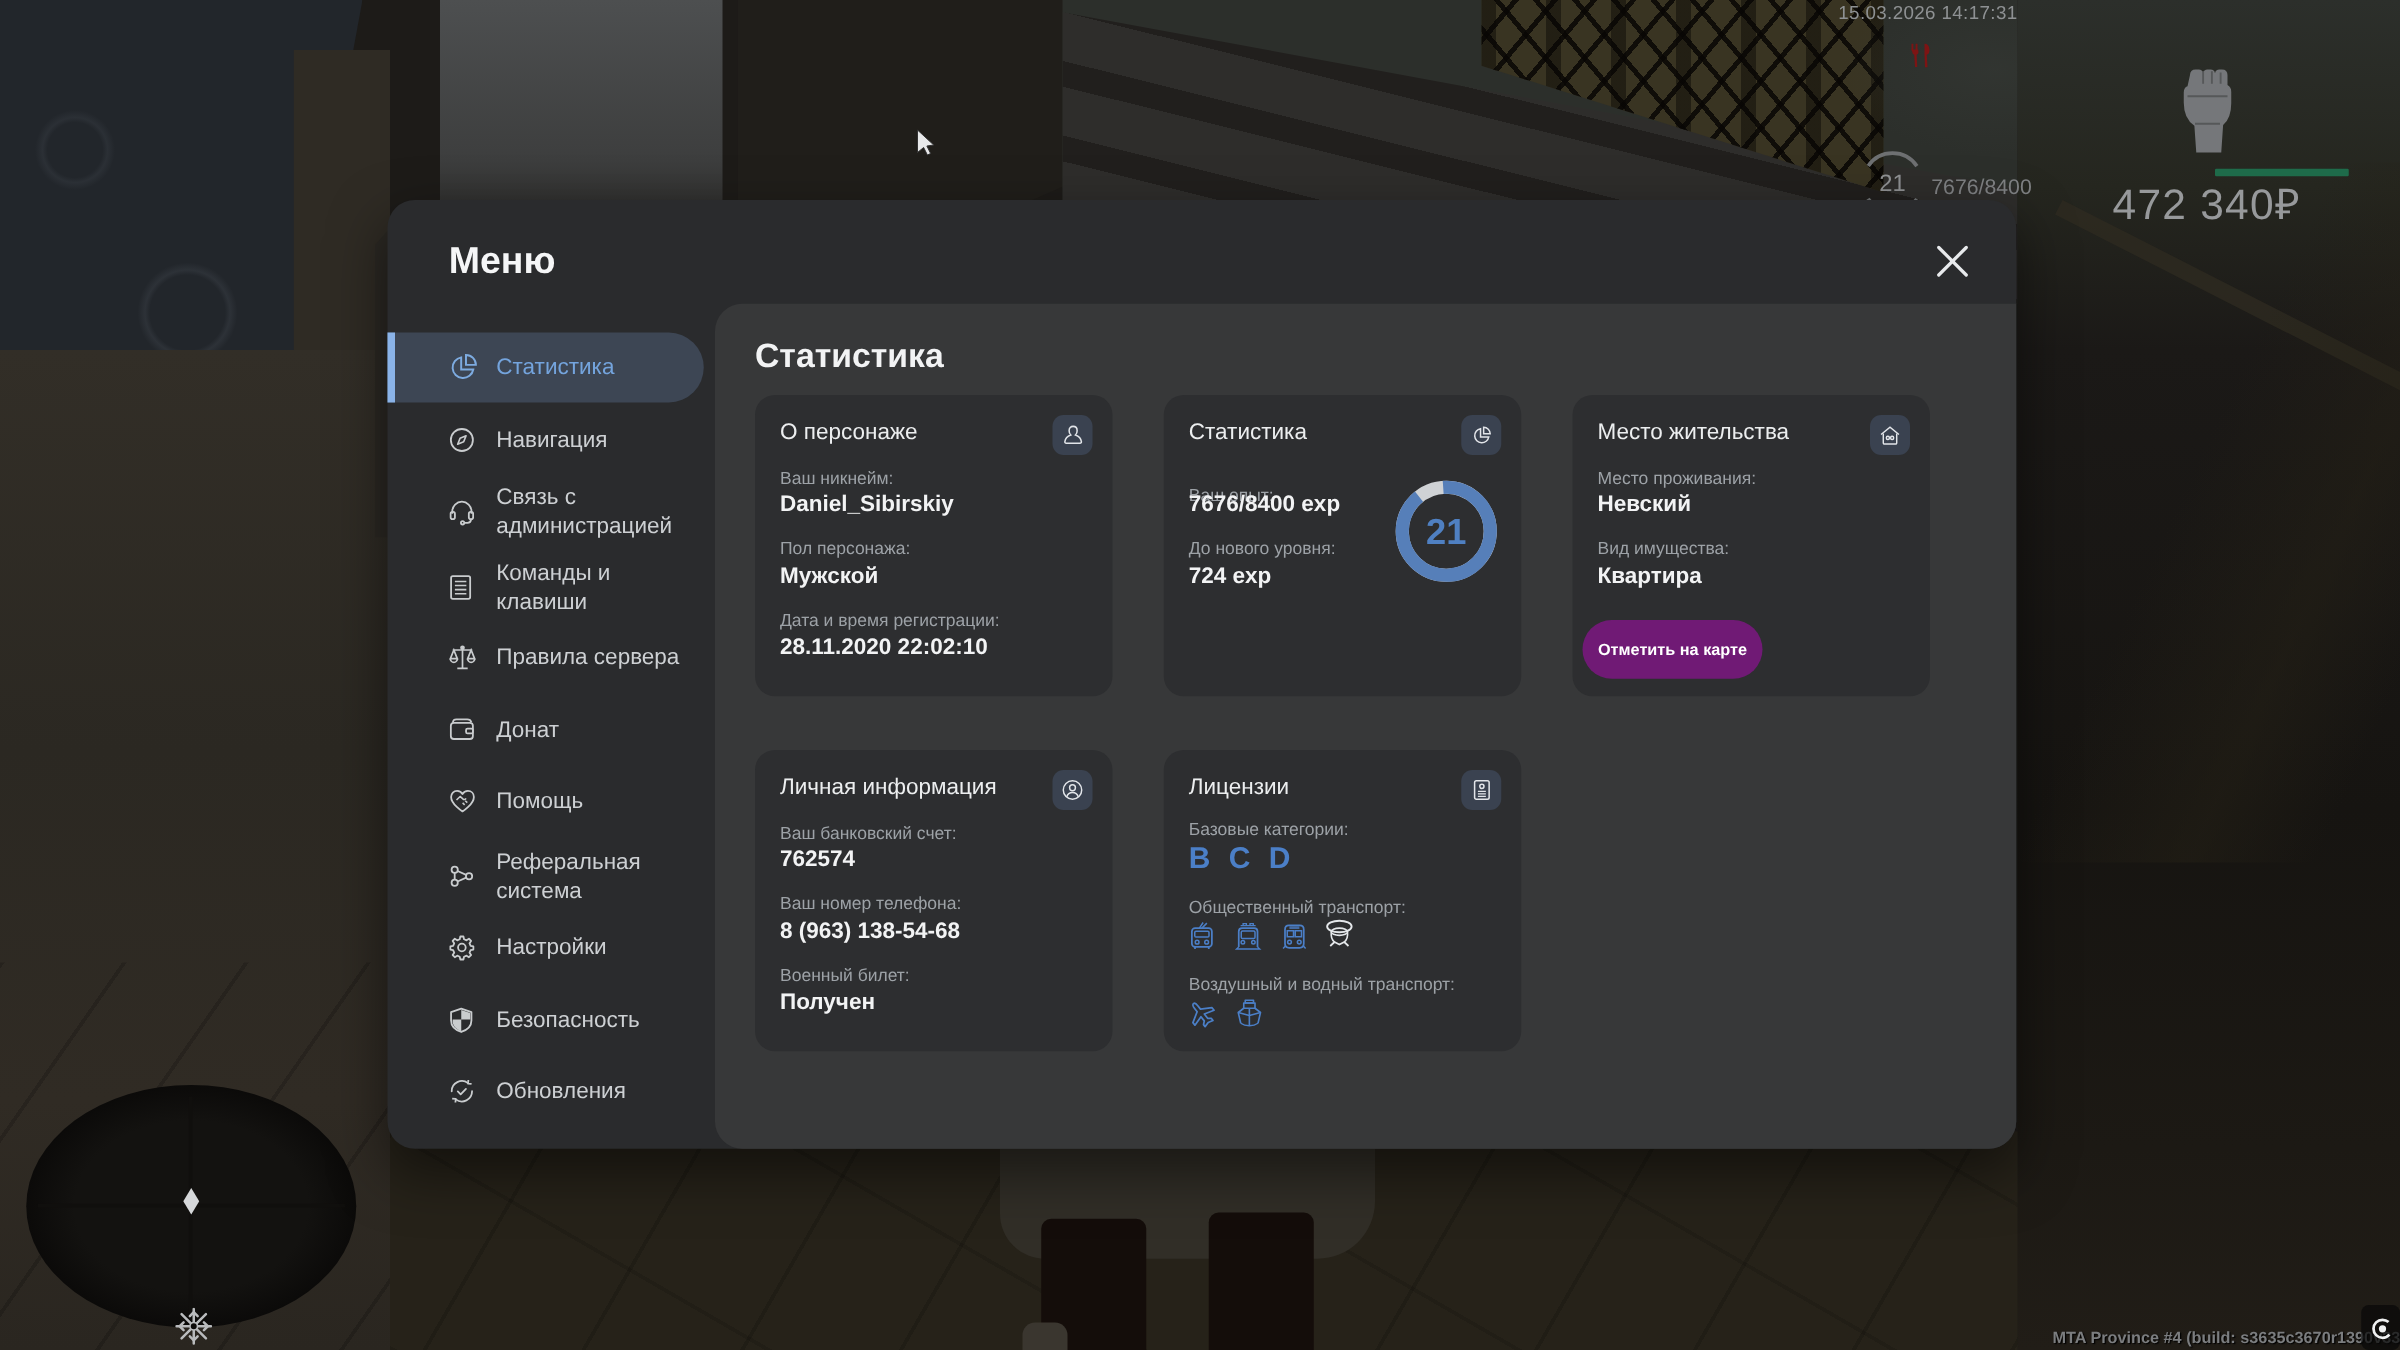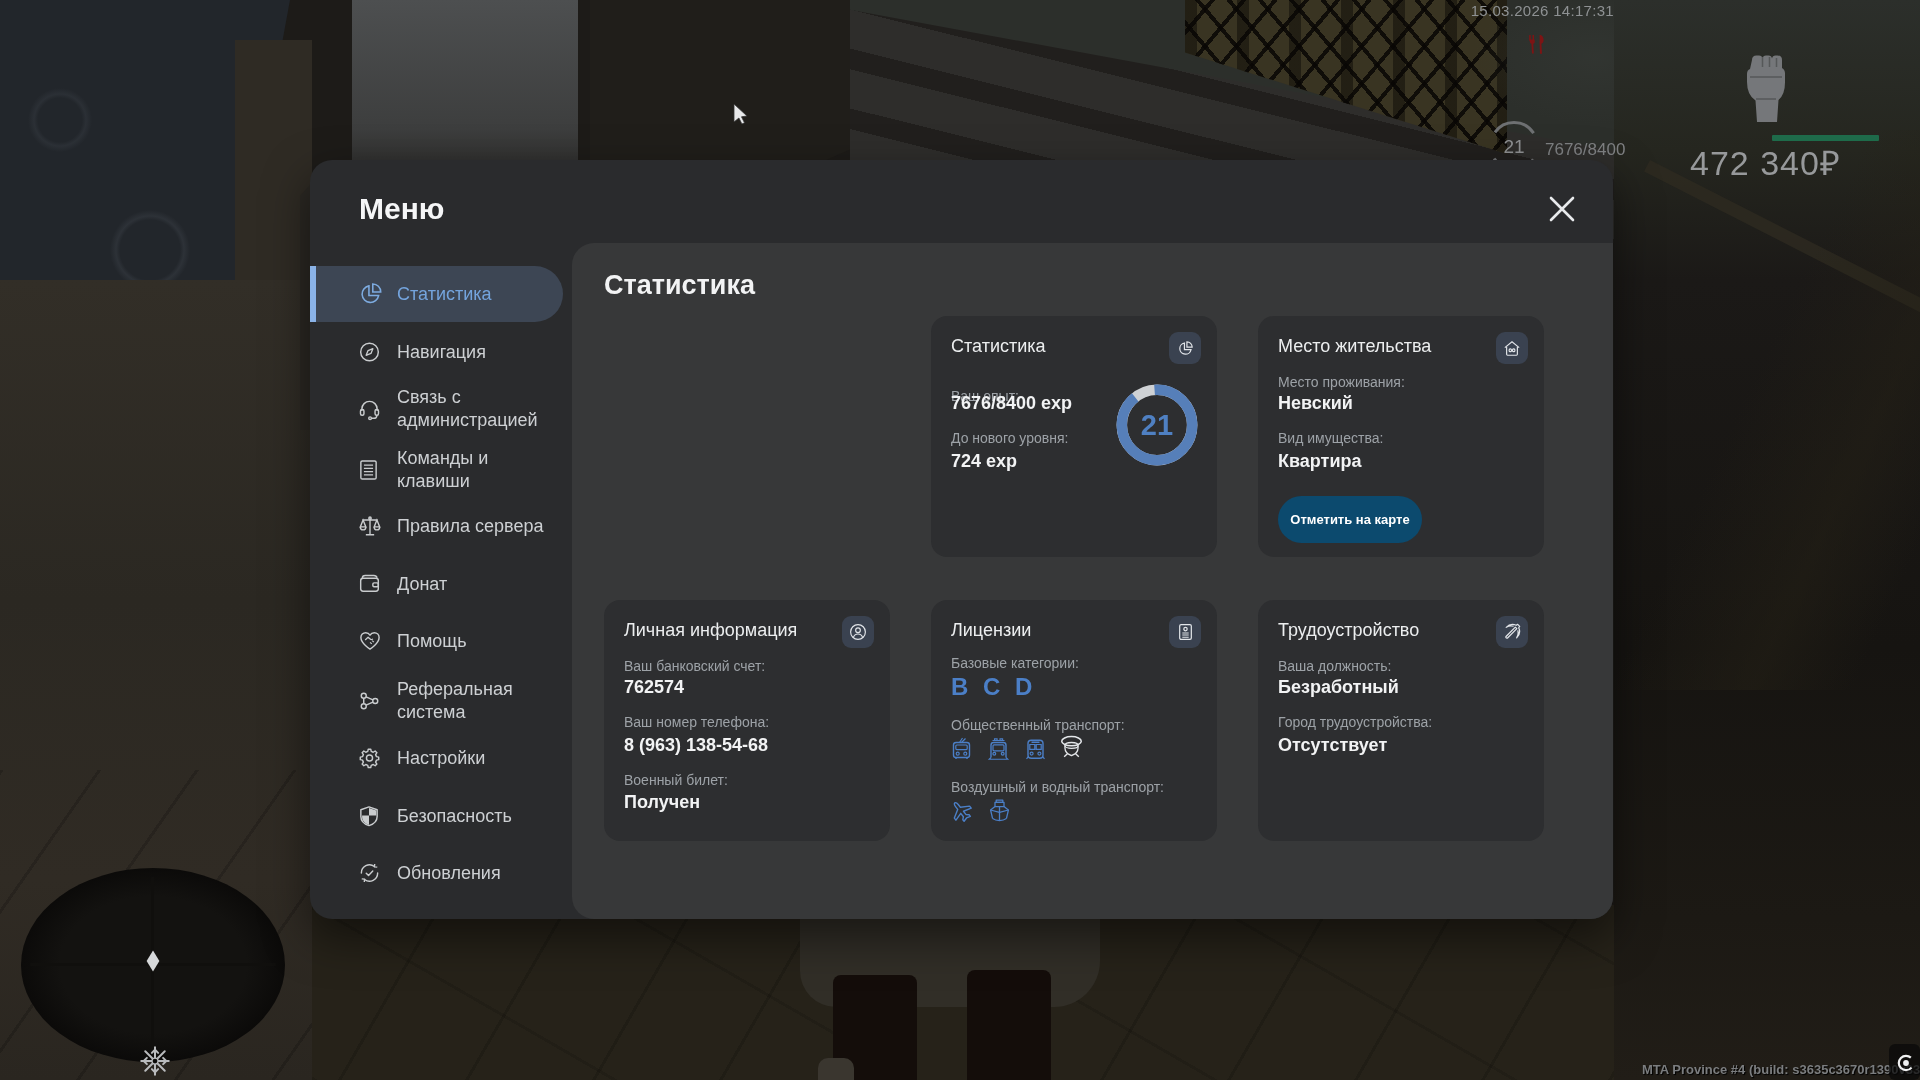--- a/index.html
+++ b/index.html
@@ -201,20 +201,36 @@
 
 <svg class="si" style="top:873px" width="23" height="23" viewBox="0 0 24 24">
       <g fill="none" stroke="#c9ccce" stroke-width="1.5">
         <path d="M20.5 12a8.5 8.5 0 0 1-13.6 6.8M3.5 12a8.5 8.5 0 0 1 13.6-6.8" stroke-linecap="round"></path>
         <path d="M17.4 2.6l-.3 3 3 .3M6.6 21.4l.3-3-3-.3" stroke-linejoin="round"></path>
         <path d="M8.6 12.2l2.4 2.4 4.4-4.6" stroke-linecap="round" stroke-linejoin="round"></path>
       </g>
     </svg>
 <div class="st" style="top:873px">Обновления</div>
 
+<div class="card" style="left:604px;top:316px">
+<div class="ct">О персонаже</div>
+<div class="chip">
+        <svg width="17" height="18" viewBox="0 0 18 19">
+          <g fill="none" stroke="#e2e5e9" stroke-width="1.3">
+            <path d="M9 2.2c2 0 3.4 1.5 3.4 3.6 0 1.5-.6 2.9-1.4 3.7 2.6.9 4.6 2.9 5 5.6.1.8-.4 1.4-1.2 1.4H3.2c-.8 0-1.3-.6-1.2-1.4.4-2.7 2.4-4.7 5-5.6-.8-.8-1.4-2.2-1.4-3.7C5.6 3.7 7 2.2 9 2.2z"></path>
+          </g>
+        </svg>
+      </div>
+<div class="lbl" style="top:66px">Ваш никнейм:</div>
+<div class="val" style="top:87px">Daniel_Sibirskiy</div>
+<div class="lbl" style="top:122px">Пол персонажа:</div>
+<div class="val" style="top:145px">Мужской</div>
+<div class="lbl" style="top:180px">Дата и время регистрации:</div>
+<div class="val" style="top:202px">28.11.2020 22:02:10</div>
+</div>
 
 <div class="card" style="left:931px;top:316px">
 <div class="ct">Статистика</div>
 <div class="chip">
         <svg width="17" height="17" viewBox="0 0 24 24">
           <path d="M10.5 4.2A8 8 0 1 0 19.8 13.5h-9.3z" fill="none" stroke="#e2e5e9" stroke-width="1.7"></path>
           <path d="M14 2.6a7.4 7.4 0 0 1 7.4 7.4H14z" fill="none" stroke="#e2e5e9" stroke-width="1.7"></path>
         </svg>
       </div>
 <div class="lbl" style="top:80px">Ваш опыт:</div>
@@ -237,21 +253,21 @@
             <path d="M4 7.5v8.5c0 .6.4 1 1 1h10c.6 0 1-.4 1-1V7.5"></path>
             <rect x="6.8" y="10" width="2.6" height="3" rx="1.1"></rect>
             <rect x="10.6" y="10" width="2.6" height="3" rx="1.1"></rect>
           </g>
         </svg>
       </div>
 <div class="lbl" style="top:66px">Место проживания:</div>
 <div class="val" style="top:87px">Невский</div>
 <div class="lbl" style="top:122px">Вид имущества:</div>
 <div class="val" style="top:145px">Квартира</div>
-<div class="abs" style="left:20px;top:180px;width:144px;height:47px;background:#0c4a6e;border-radius:24px;display:flex;align-items:center;justify-content:center;font-size:13px;font-weight:bold;color:#fff">Отметить на карте</div>
+<div class="abs" style="left:8px;top:180px;width:144px;height:47px;background:#701a75;border-radius:24px;display:flex;align-items:center;justify-content:center;font-size:13px;font-weight:bold;color:#fff">Отметить на карте</div>
 </div>
 
 <div class="card" style="left:604px;top:600px">
 <div class="ct">Личная информация</div>
 <div class="chip">
         <svg width="18" height="18" viewBox="0 0 20 20">
           <g fill="none" stroke="#e2e5e9" stroke-width="1.3">
             <circle cx="10" cy="10" r="8.2"></circle>
             <circle cx="10" cy="8" r="2.6"></circle>
             <path d="M4.8 16.2c.8-2.5 2.8-4 5.2-4s4.4 1.5 5.2 4"></path>
@@ -334,28 +350,13 @@
         <g fill="none" stroke="#4b7fc7" stroke-width="1.3" stroke-linejoin="round">
           <path d="M10.2 3.2h6.6v2.2h-6.6z"></path>
           <path d="M9 5.4h9v4.2H9z"></path>
           <path d="M9 9.6L4.6 13l2 8.6M18 9.6l4.4 3.4-2 8.6M13.5 9.6V23"></path>
           <path d="M6.6 21.6c2.2 1.6 4.4 2 6.9 2s4.7-.4 6.9-2" stroke-width="1.2"></path>
           <path d="M4.6 13l8.9 2.4 8.9-2.4" stroke-width="1.1"></path>
         </g>
       </svg>
 </div>
 
-<div class="card" style="left:1258px;top:600px">
-<div class="ct">Трудоустройство</div>
-<div class="chip">
-        <svg width="18" height="18" viewBox="0 0 19 19">
-          <g fill="none" stroke="#e2e5e9" stroke-width="1.3" stroke-linejoin="round">
-            <path d="M3.2 14.2L13 4.4l1.6 1.6-9.8 9.8c-.9.9-2.5-.7-1.6-1.6z"></path>
-            <path d="M11.2 3.4C8.4 2.6 5.8 3 3.4 4.6 6.2 1.6 10.4.8 14 2.4l1.5-1 2.1 2.1-1 1.5c1.6 3.6.8 7.8-2.2 10.6 1.6-2.4 2-5 1.2-7.8"></path>
-          </g>
-        </svg>
-      </div>
-<div class="lbl" style="top:66px">Ваша должность:</div>
-<div class="val" style="top:87px">Безработный</div>
-<div class="lbl" style="top:122px">Город трудоустройства:</div>
-<div class="val" style="top:145px">Отсутствует</div>
-</div>
 
 </div>
 </body></html>

